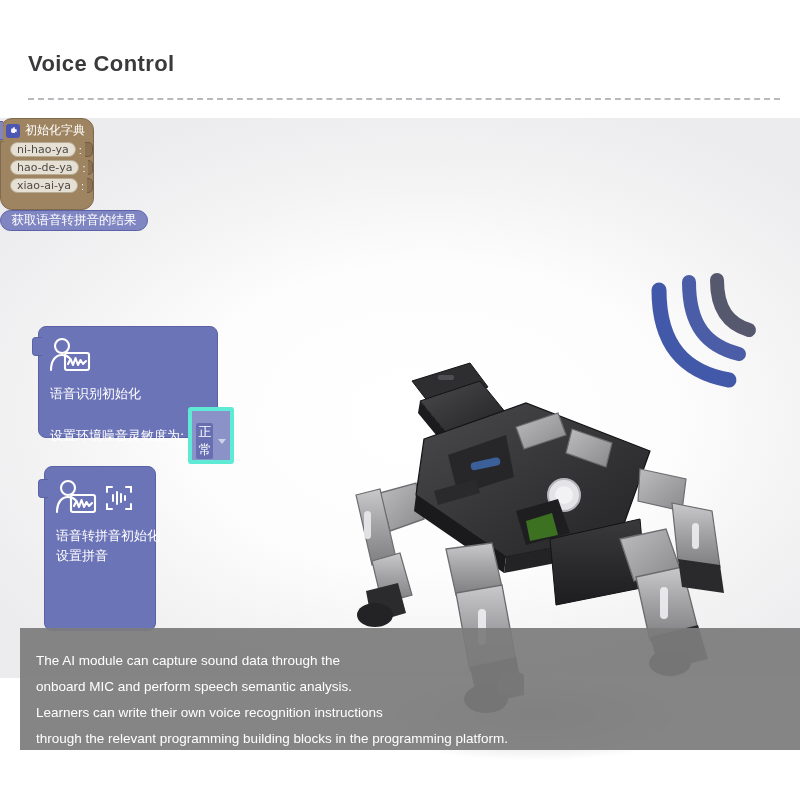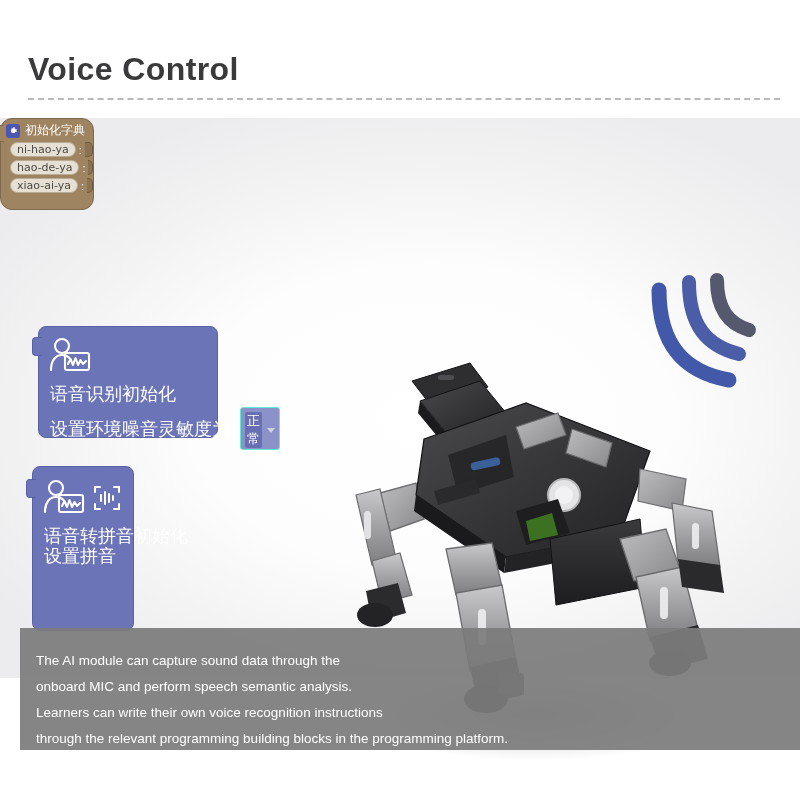--- a/index.html
+++ b/index.html
@@ -14,21 +14,21 @@
     overflow: hidden;
     font-family: "Liberation Sans", sans-serif;
     -webkit-font-smoothing: antialiased;
   }
 
   
   #page-title {
     position: absolute;
     left: 28px;
     top: 52px;
-    font-size: 32px;
+    font-size: 22px;
     font-weight: bold;
     letter-spacing: 0.4px;
     color: #3a3a3c;
     line-height: 1.1;
   }
   #title-rule {
     position: absolute;
     left: 28px;
     top: 98px;
     width: 752px;
@@ -91,49 +91,49 @@
 
   #block-voice-init {
     left: 38px;
     top: 208px;
     width: 180px;
     height: 112px;
   }
   #block-voice-init .blk-body { width: 100%; height: 100%; border-radius: 8px 8px 8px 8px; }
 
   #block-pinyin-init {
-    left: 32px;
+    left: 44px;
     top: 348px;
-    width: 102px;
+    width: 112px;
     height: 165px;
   }
   #block-pinyin-init .blk-body { width: 100%; height: 100%; border-radius: 8px; }
 
   .blk-label {
-    font-size: 18px;
+    font-size: 13px;
     line-height: 17px;
     white-space: nowrap;
   }
 
   .icon-row {
     position: absolute;
     display: flex;
     align-items: center;
     gap: 7px;
   }
 
   
   .dropdown {
     display: inline-flex;
     align-items: center;
     gap: 5px;
     background: #8b92c8;
-    border: 1px solid #5eead4;
+    border: 4px solid #5eead4;
     border-radius: 3px;
-    padding: 4px 4px 1px 4px;
+    padding: 12px 4px 1px 4px;
     font-size: 13px;
     color: #ffffff;
     vertical-align: -2px;
   }
   .dropdown .dd-val {
     background: #676fb2;
     padding: 0 2px;
     border-radius: 2px;
   }
   .dd-arrow {
@@ -449,20 +449,24 @@
         </div>
         <div class="dict-row">
           <span class="dict-key">xiao-ai-ya</span>
           <span class="dict-colon">:</span>
           <span class="dict-socket"></span>
         </div>
       </div>
     </div>
   </div>
 
+  <div id="block-get-result">
+    <div class="notch-left" style="top:3px; background:#8086c2; border-color:#5b62a8;"></div>
+    <div class="reporter">获取语音转拼音的结果</div>
+  </div>
 
 </div>
 
 <div id="caption-panel">
   <div id="caption-text">The AI module can capture sound data through the
 onboard MIC and perform speech semantic analysis.
 Learners can write their own voice recognition instructions
 through the relevant programming building blocks in the programming platform.</div>
 </div>
 

